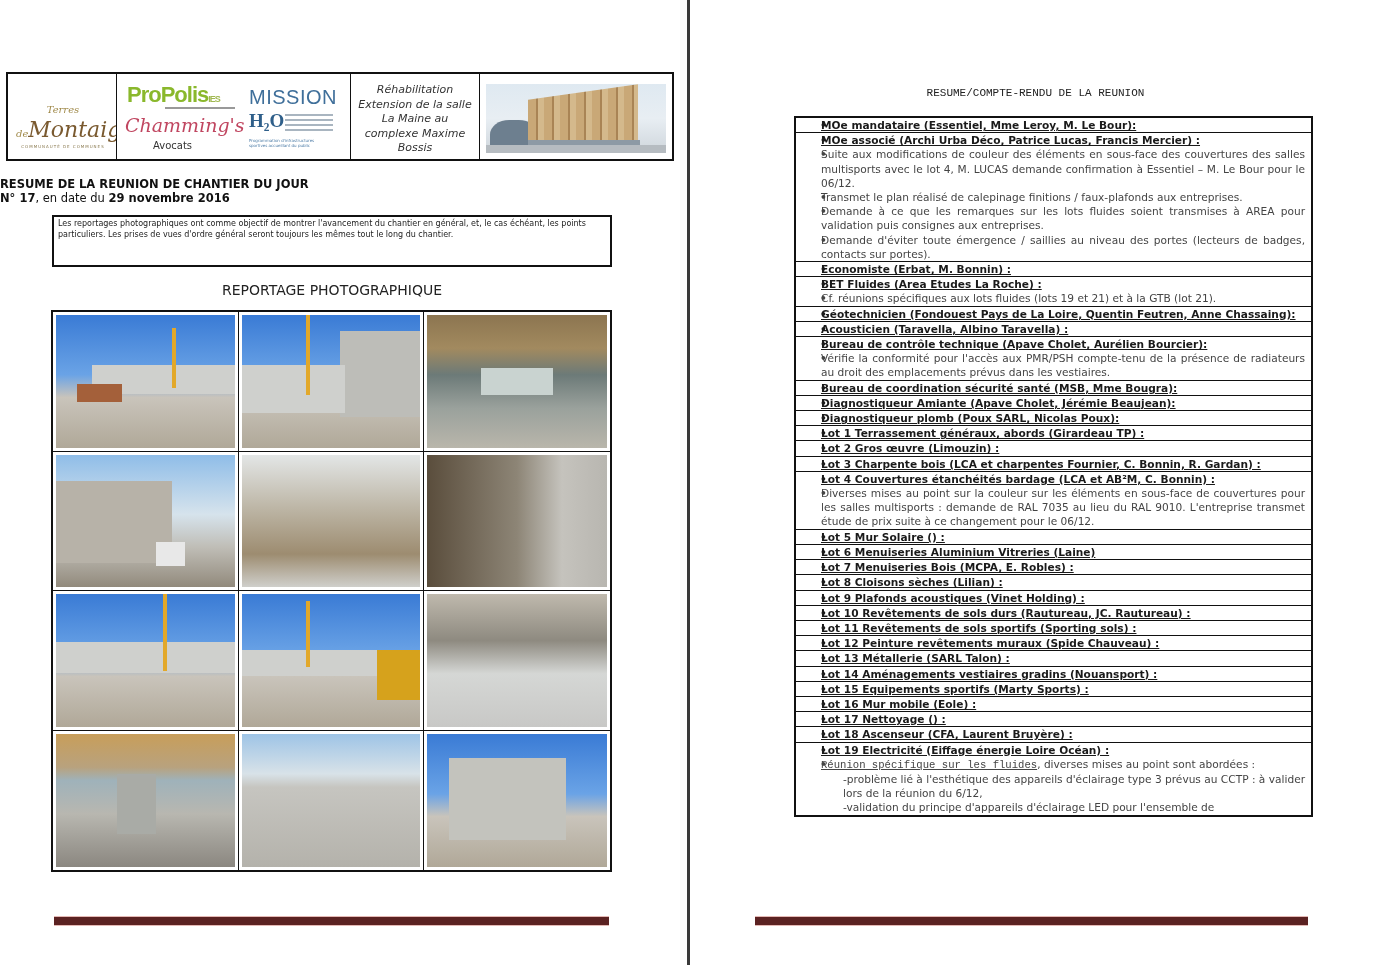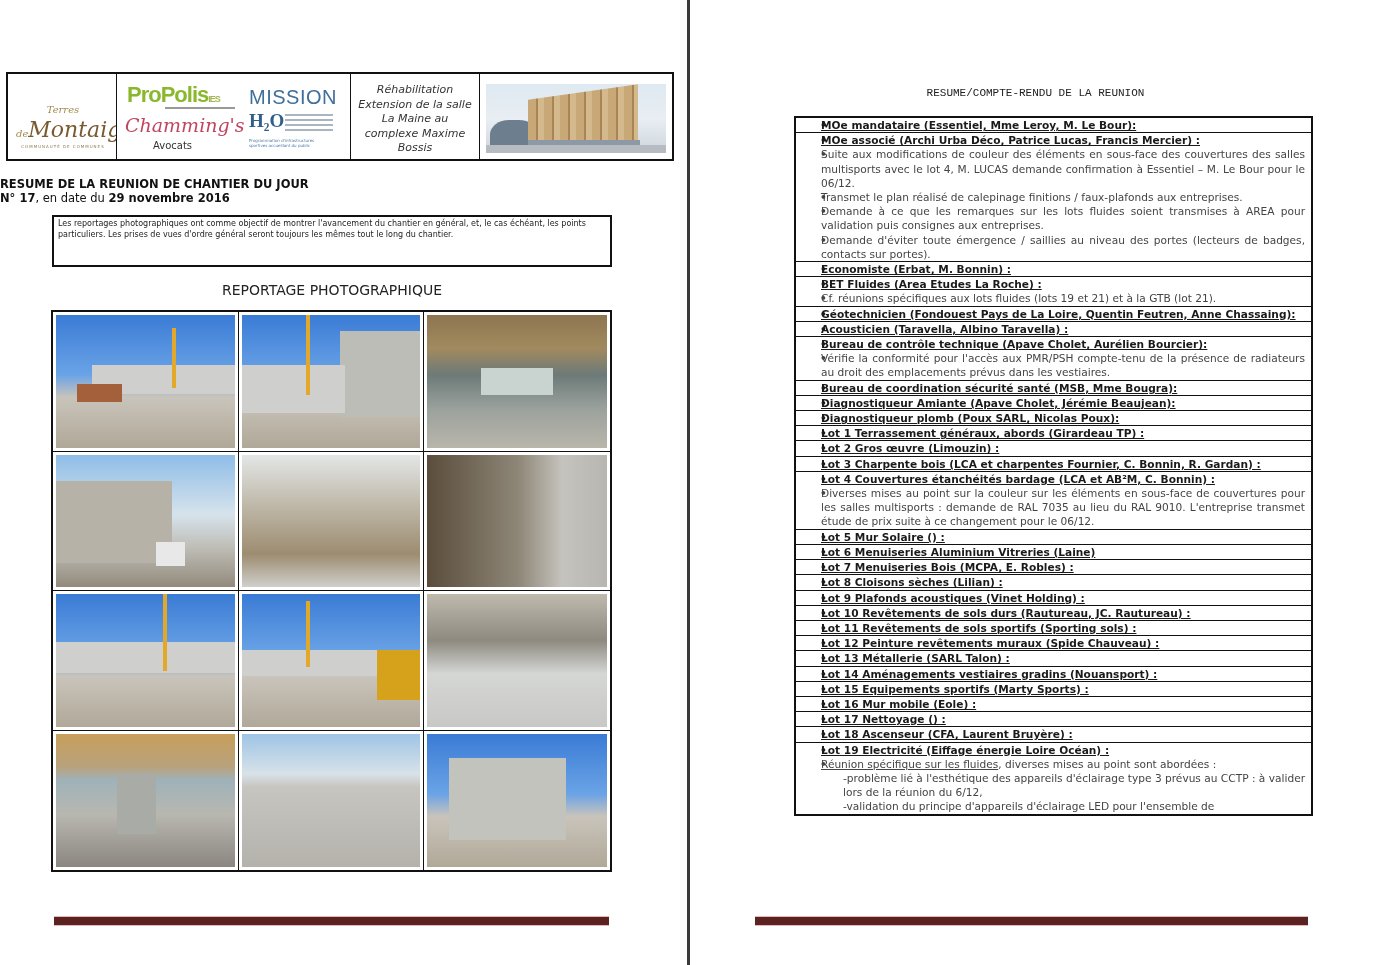--- a/index.html
+++ b/index.html
@@ -84,21 +84,21 @@
   .right-title { position:absolute; left:0; width:689px; top:87px; text-align:center; font-size:11px; color:#222; padding-left:-20px; }
   .cr-table { position:absolute; left:794px; top:116px; width:519px; border:2px solid #111; box-sizing:border-box; }
   .cr-row { border-bottom:1.5px solid #111; padding:0 6px 0 0; }
   .cr-row:last-child { border-bottom:none; }
   .cr-item { position:relative; padding-left:25px; font-size:10.6px; line-height:14.2px; text-align:justify; }
   .cr-item::before { content:"•"; position:absolute; left:24px; top:0; font-weight:bold; }
   .cr-item.head { font-weight:bold; text-decoration:underline; color:#1a1a1a; }
   .cr-item.note { color:#444; }
   .cr-item.plain { padding-left:47px; color:#444; }
   .cr-item.plain::before { content:""; }
-  .u { text-decoration:underline; }
+  .u { text-decoration:underline;font-family:Liberation Mono, monospace; }
 </style>
 </head>
 <body>
 
 <div class="page" id="page-left">
 
   <div class="hdr">
     <div class="cell c1">
       <div class="logo-montaigu">
         <span class="t1">Terres de</span><span class="big">Montaigu</span>

